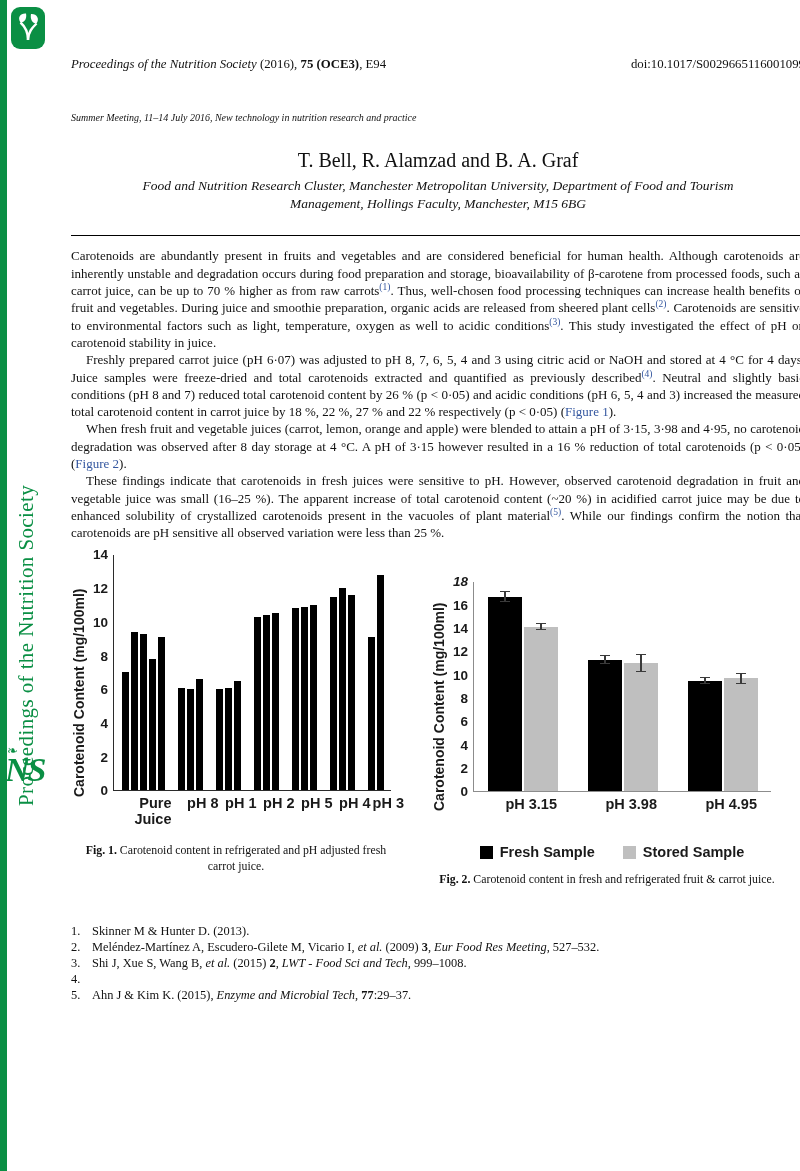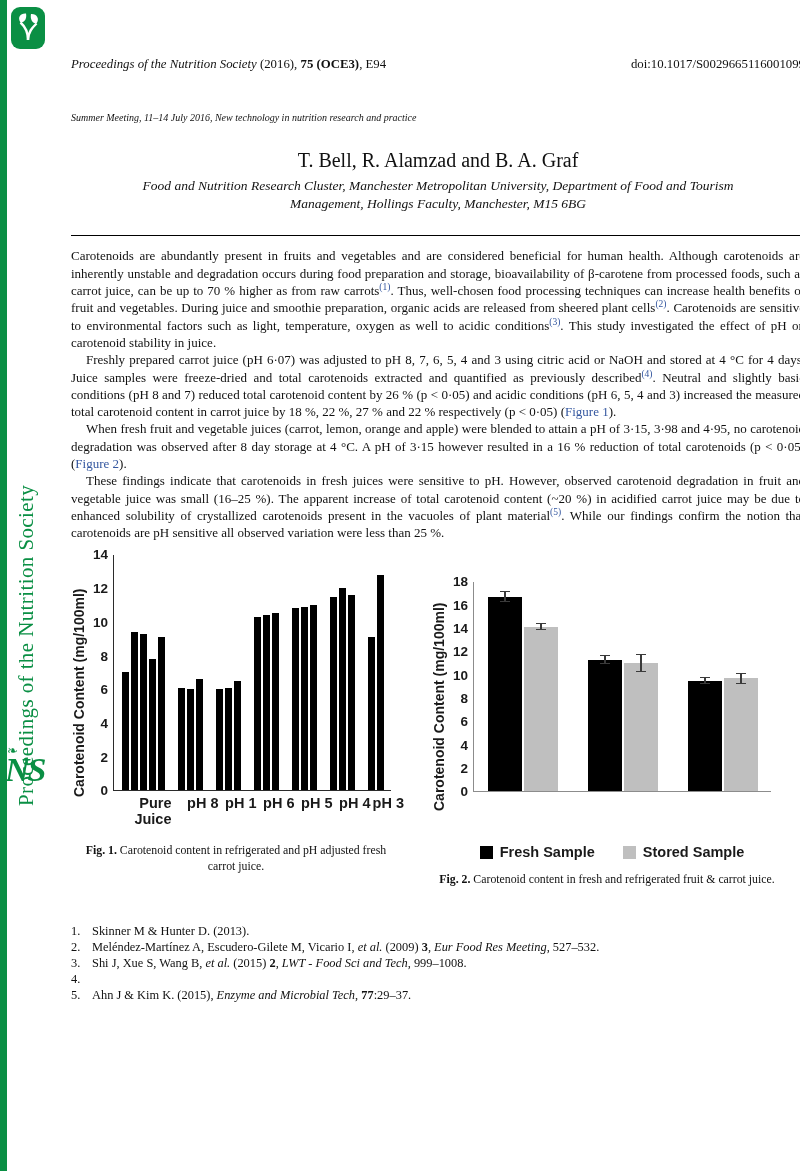--- a/index.html
+++ b/index.html
@@ -135,21 +135,21 @@
                     <div class="bar" style="left: 225px; width: 7px; height: 202.286px; background: rgb(0, 0, 0);"></div>
                     <div class="bar" style="left: 234px; width: 7px; height: 195.543px; background: rgb(0, 0, 0);"></div>
                     <div class="bar" style="left: 254px; width: 7px; height: 153.4px; background: rgb(0, 0, 0);"></div>
                     <div class="bar" style="left: 263px; width: 7px; height: 215.771px; background: rgb(0, 0, 0);"></div>
                   </div>
                 </div>
                 <div class="xlabels" style="width: 278px; margin-left: 22px;">
                   <div class="xlab" style="left: 0.5px; width: 58px;">Pure Juice</div>
                   <div class="xlab" style="left: 47.5px; width: 58px;">pH 8</div>
                   <div class="xlab" style="left: 85.5px; width: 58px;">pH 1</div>
-                  <div class="xlab" style="left: 123.5px; width: 58px;">pH 6</div>
+                  <div class="xlab" style="left: 123.5px; width: 58px;">pH 2</div>
                   <div class="xlab" style="left: 161.5px; width: 58px;">pH 5</div>
                   <div class="xlab" style="left: 199.5px; width: 58px;">pH 4</div>
                   <div class="xlab" style="left: 233px; width: 58px;">pH 3</div>
                 </div>
               </div>
             </div>
           </div>
         <figcaption class="caption" id="cap1"><span class="bd">Fig. 1.</span><span class=""> Carotenoid content in refrigerated and pH adjusted fresh carrot juice.</span></figcaption>
       </figure>
       <figure id="fig2">
@@ -161,36 +161,41 @@
                   <div class="yticks" style="height: 210px;">
                     <div class="ytick" style="bottom: -8px;">0</div>
                     <div class="ytick" style="bottom: 15.3333px;">2</div>
                     <div class="ytick" style="bottom: 38.6667px;">4</div>
                     <div class="ytick" style="bottom: 62px;">6</div>
                     <div class="ytick" style="bottom: 85.3333px;">8</div>
                     <div class="ytick" style="bottom: 108.667px;">10</div>
                     <div class="ytick" style="bottom: 132px;">12</div>
                     <div class="ytick" style="bottom: 155.333px;">14</div>
                     <div class="ytick" style="bottom: 178.667px;">16</div>
-                    <div class="ytick" style="bottom: 202px;">18</div>
+                    <div class="ytick" style="bottom: 202px; font-style: italic;">18</div>
                   </div>
                   <div class="plot gray" style="height: 210px; width: 298px;">
                     <div class="bar" style="left: 14px; width: 34px; height: 194.833px; background: rgb(0, 0, 0);"></div>
                     <div class="errbar" style="left: 26px; width: 10px; bottom: 189px; height: 11.6667px;"></div>
                     <div class="bar" style="left: 50px; width: 34px; height: 164.5px; background: rgb(191, 191, 191);"></div>
                     <div class="errbar" style="left: 62px; width: 10px; bottom: 161px; height: 7px;"></div>
                     <div class="bar" style="left: 114px; width: 34px; height: 131.833px; background: rgb(0, 0, 0);"></div>
                     <div class="errbar" style="left: 126px; width: 10px; bottom: 127.167px; height: 9.33333px;"></div>
                     <div class="bar" style="left: 150px; width: 34px; height: 128.333px; background: rgb(191, 191, 191);"></div>
                     <div class="errbar" style="left: 162px; width: 10px; bottom: 119px; height: 18.6667px;"></div>
                     <div class="bar" style="left: 214px; width: 34px; height: 110.833px; background: rgb(0, 0, 0);"></div>
                     <div class="errbar" style="left: 226px; width: 10px; bottom: 107.333px; height: 7px;"></div>
                     <div class="bar" style="left: 250px; width: 34px; height: 113.167px; background: rgb(191, 191, 191);"></div>
                     <div class="errbar" style="left: 262px; width: 10px; bottom: 107.333px; height: 11.6667px;"></div>
                   </div>
+                </div>
+                <div class="xlabels" style="width: 298px; margin-left: 22px;">
+                  <div class="xlab" style="left: 14px; width: 70px;">pH 3.15</div>
+                  <div class="xlab" style="left: 114px; width: 70px;">pH 3.98</div>
+                  <div class="xlab" style="left: 214px; width: 70px;">pH 4.95</div>
                 </div>
               </div>
             </div>
             <div class="legend">
               <span class="lgitem">
                 <span class="sw" style="background: rgb(0, 0, 0);"></span>
                 <span>Fresh Sample</span>
               </span>
               <span class="lgitem">
                 <span class="sw" style="background: rgb(191, 191, 191);"></span>

